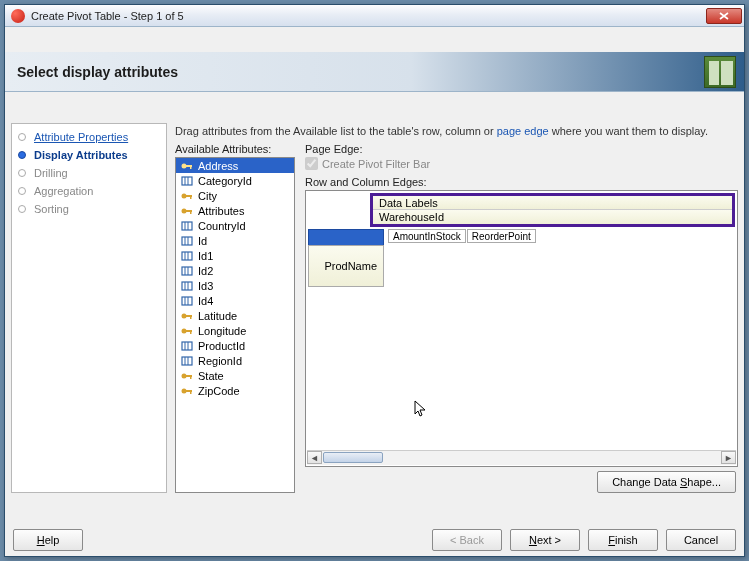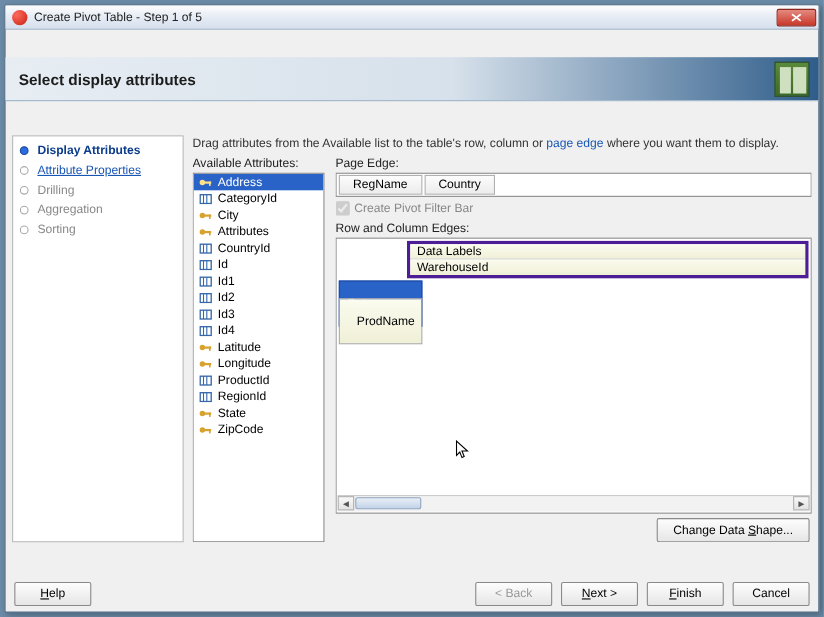--- a/index.html
+++ b/index.html
@@ -78,27 +78,27 @@
   </div>
 
   <div class="header-band">
     <h1>Select display attributes</h1>
     <div class="hicon"></div>
   </div>
 
   <div class="body-area">
 
     <div class="sidebar" id="sidebar">
+        <div class="step link">
+          <span class="dot"></span>
+          <span>Attribute Properties</span>
+        </div>
         <div class="step active">
           <span class="dot"></span>
           <span>Display Attributes</span>
-        </div>
-        <div class="step link">
-          <span class="dot"></span>
-          <span>Attribute Properties</span>
         </div>
         <div class="step">
           <span class="dot"></span>
           <span>Drilling</span>
         </div>
         <div class="step">
           <span class="dot"></span>
           <span>Aggregation</span>
         </div>
         <div class="step">
@@ -279,40 +279,40 @@
                 </span>
                 <span>ZipCode</span>
               </div>
             </div>
         </div>
 
         <div class="right-col">
           <div class="label">
             <span>Page Edge:</span>
           </div>
-          <div class="page-edge-box" id="page-edge-box">
-              <div class="edge-cell">RegName</div>
-              <div class="edge-cell">Country</div>
-            </div>
 
           <div class="chk-row">
             <input type="checkbox" checked="" disabled="" style="">
             <span>Create Pivot Filter Bar</span>
           </div>
 
           <div class="label">
             <span>Row and Column Edges:</span>
           </div>
           <div class="grid-area">
             <div class="grid-wrap-top">
               <div class="row-line">Data Labels</div>
               <div class="row-line">WarehouseId</div>
             </div>
             <div class="grid-cell sel" style="left:2px; top:38px; width:76px;">Category</div>
             <div class="grid-cell" style="left:2px; top:54px; width:76px; justify-content:flex-end;">ProdName</div>
+            <div class="small-cells">
+              <div class="grid-cell">AmountInStock</div>
+              <div class="grid-cell">ReorderPoint</div>
+            </div>
             <div class="scrollbar-h">
               <div class="arrow al">◄</div>
               <div class="thumb"></div>
               <div class="arrow ar">►</div>
             </div>
           </div>
 
           <div class="btn-row-right">
             <button class="btn">
               <span>Change Data <span class="under">S</span>hape...</span>

